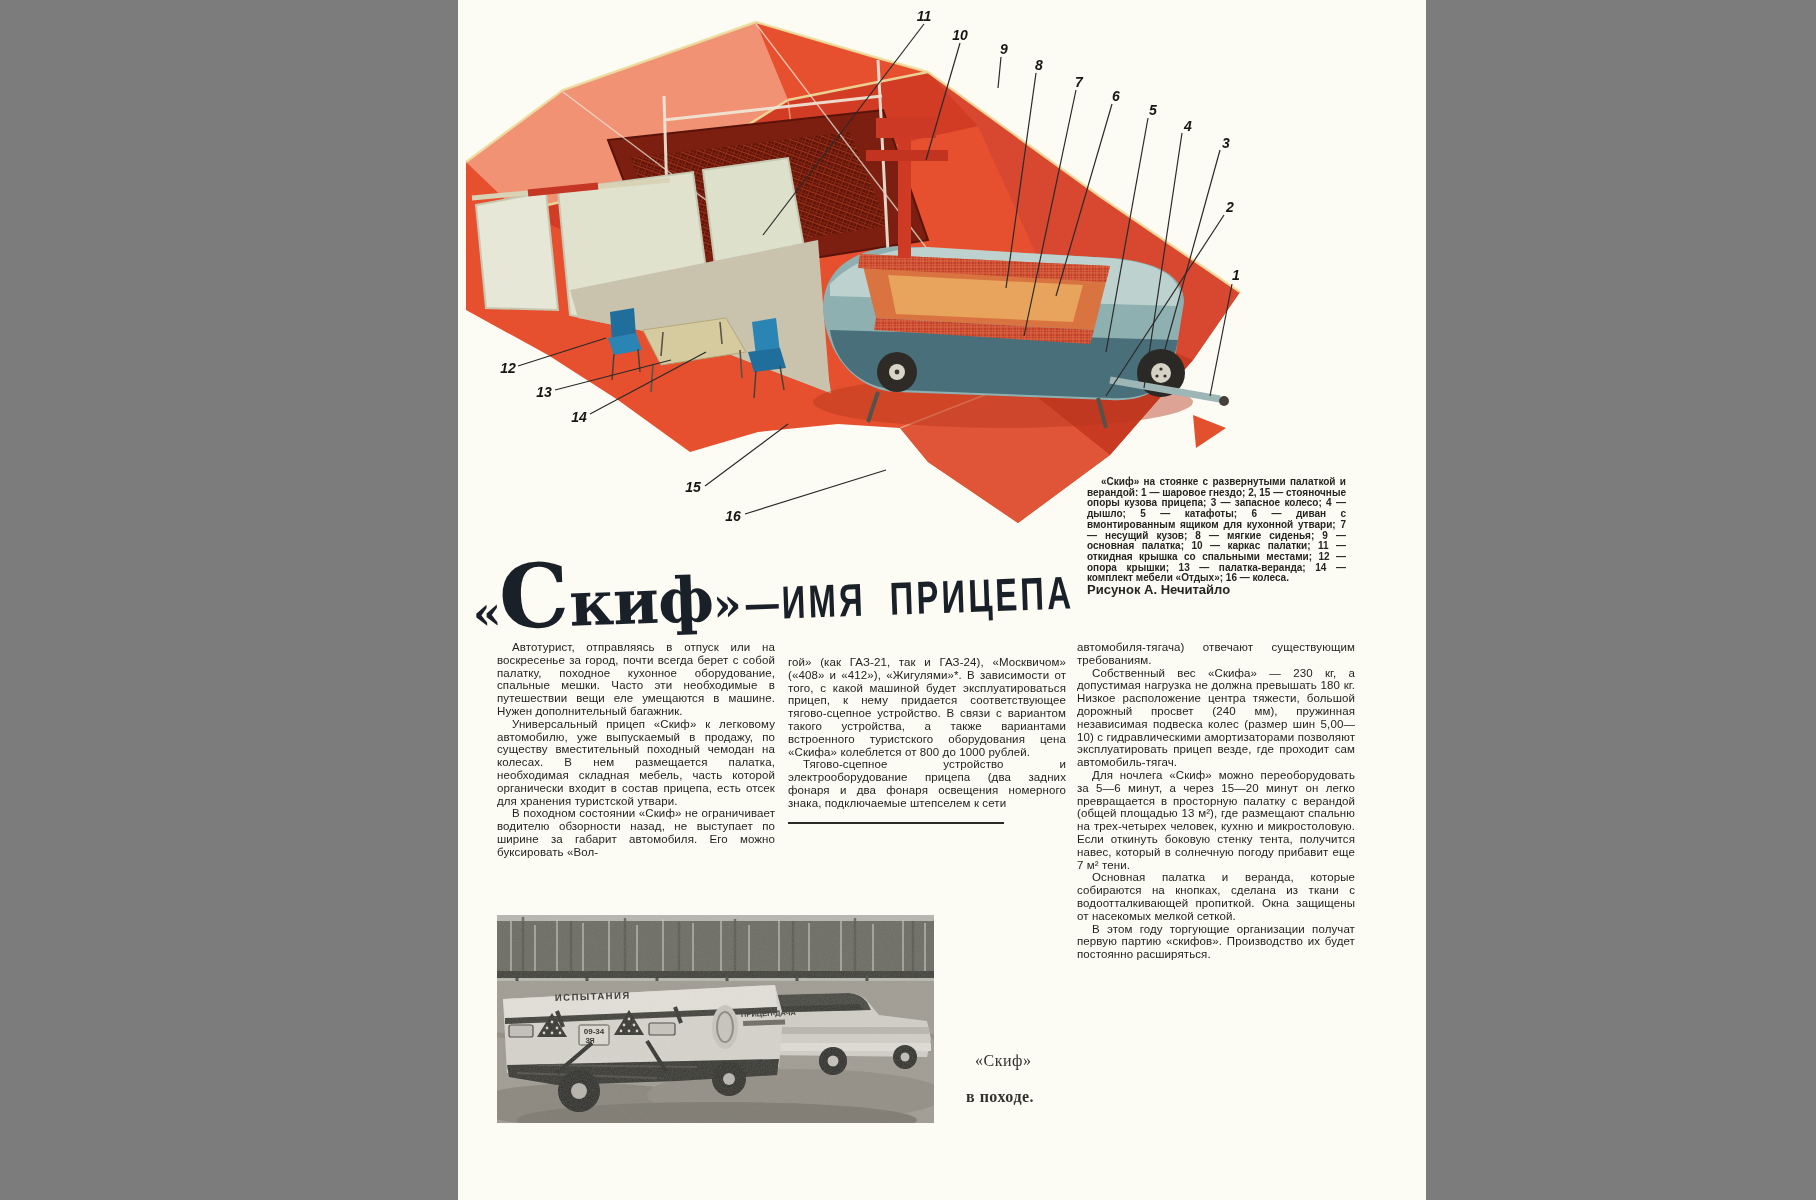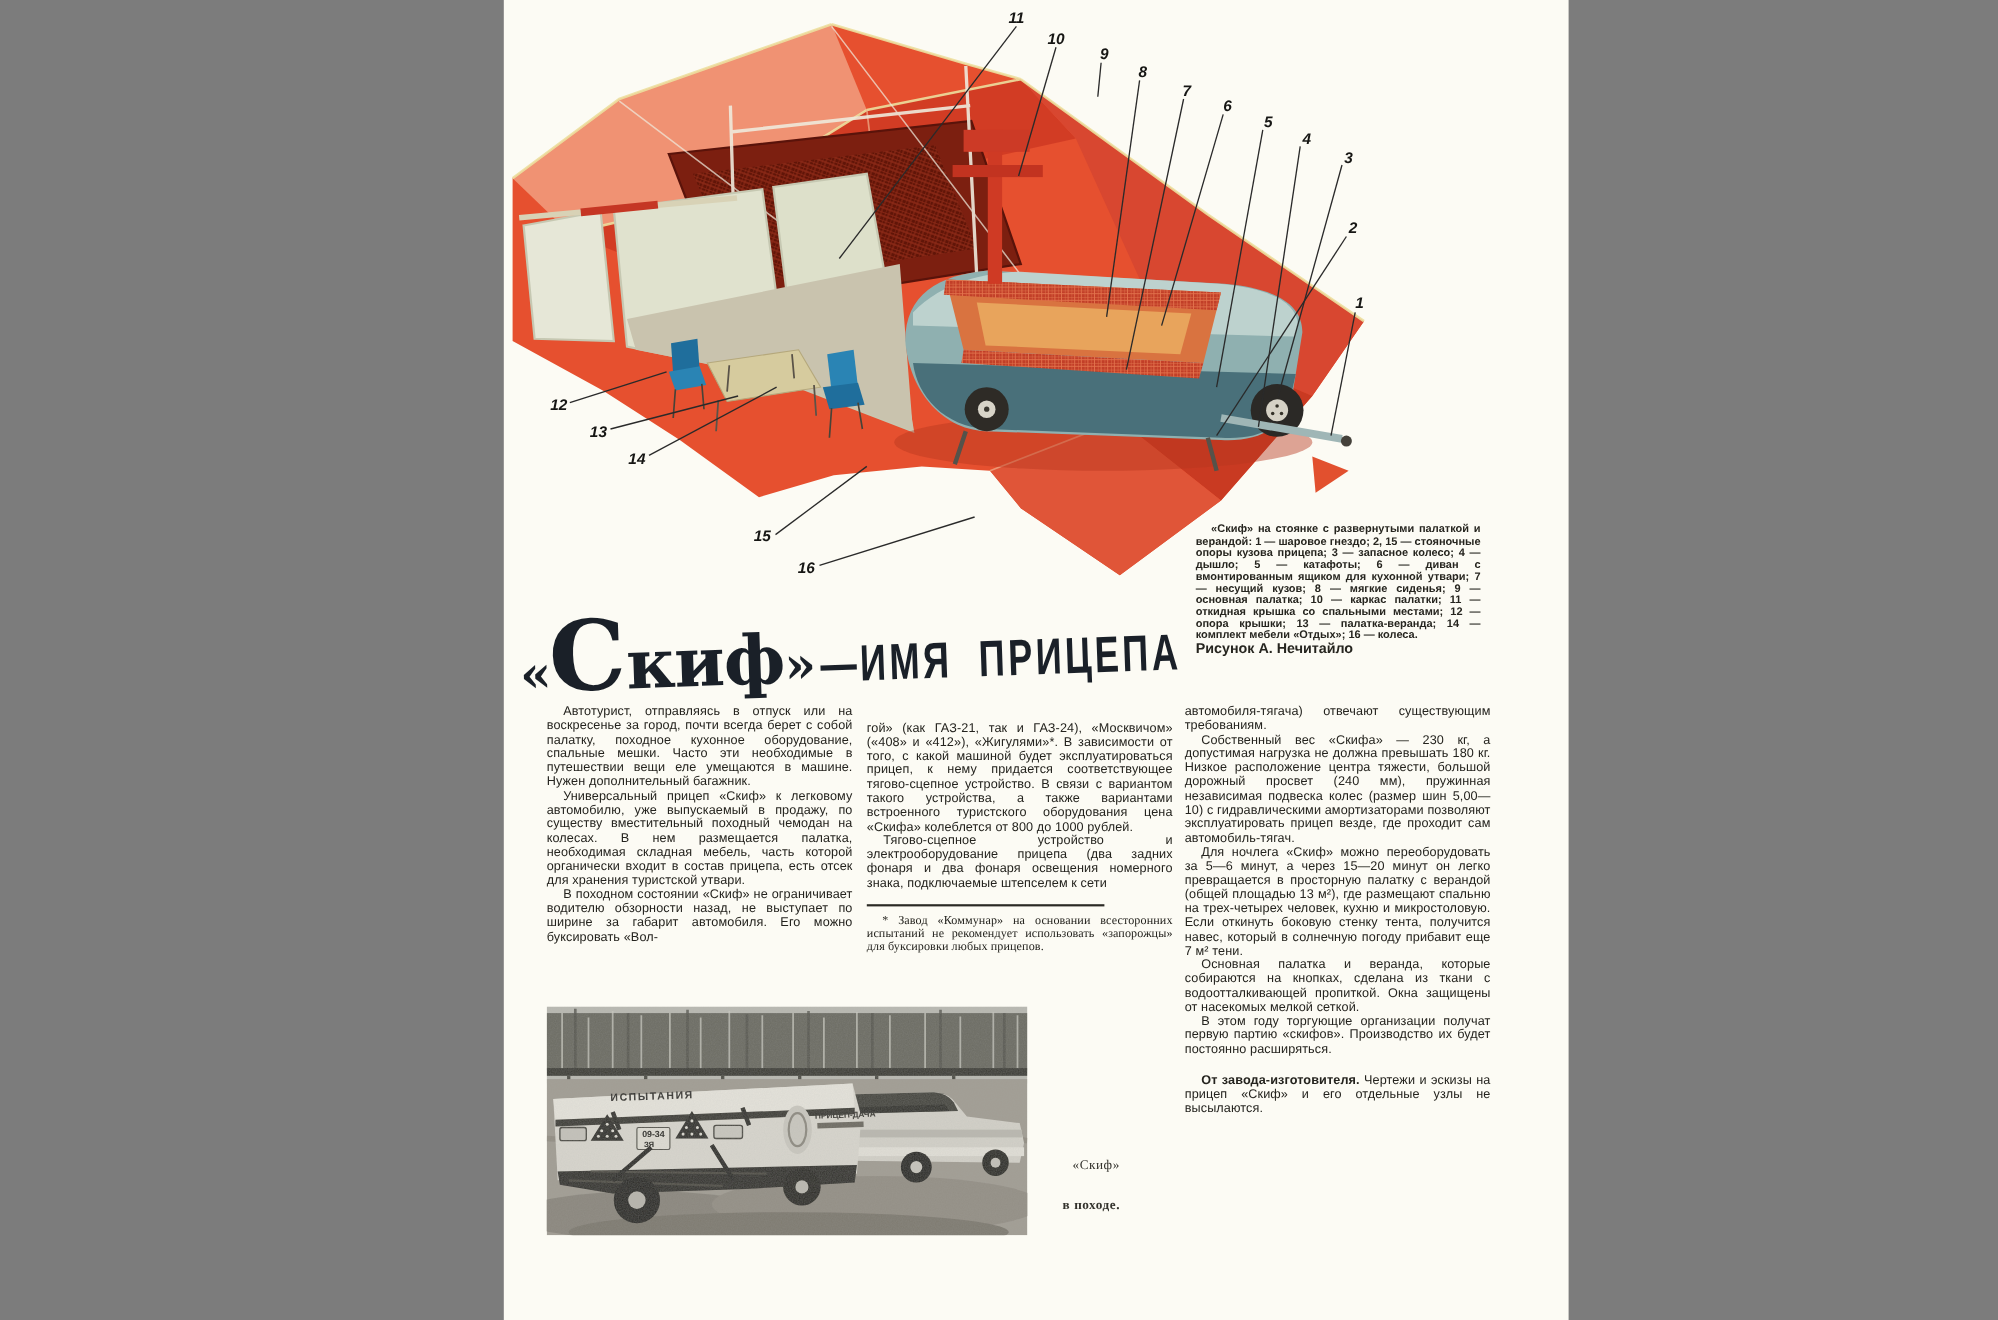--- a/index.html
+++ b/index.html
@@ -34,21 +34,21 @@
   .rule { width:216px; height:2px; background:#2b2a25; margin:12px 0 7px 0; }
   .footnote { font-family:"Liberation Serif", serif; font-size:11px; line-height:12px; text-align:justify; }
   .footnote .fpara { text-indent:14px; }
   .authors { margin-top:14px; padding-right:26px; text-align:right; font-weight:700;
              font-size:12.5px; line-height:13.8px; }
   .factory { margin-top:15px; text-indent:15px; }
   .b { font-weight:700; }
 
   
   .photo { position:absolute; left:39px; top:915px; width:437px; height:208px; }
-  .photo-cap { position:absolute; font-family:"Liberation Serif", serif; font-size:12px;
+  .photo-cap { position:absolute; font-family:"Liberation Serif", serif; font-size:16px;
                color:#33322c; letter-spacing:.5px; }
   .pc1 { left:517px; top:1052px; }
   .pc2 { left:508px; top:1088px;font-weight:bold; }
 </style>
 </head>
 <body>
 
 <div class="stage">
   <div class="page">
 
@@ -210,32 +210,28 @@
     <div class="col col-1">
       <p class="para">Автотурист, отправляясь в отпуск или на воскресенье за город, почти всегда берет с собой палатку, походное кухонное оборудование, спальные мешки. Часто эти необходимые в путешествии вещи еле умещаются в машине. Нужен дополнительный багажник.</p>
       <p class="para">Универсальный прицеп «Скиф» к легковому автомобилю, уже выпускаемый в продажу, по существу вместительный походный чемодан на колесах. В нем размещается палатка, необходимая складная мебель, часть которой органически входит в состав прицепа, есть отсек для хранения туристской утвари.</p>
       <p class="para">В походном состоянии «Скиф» не ограничивает водителю обзорности назад, не выступает по ширине за габарит автомобиля. Его можно буксировать «Вол-</p>
     </div>
 
     <div class="col col-2">
       <p>гой» (как ГАЗ-21, так и ГАЗ-24), «Москвичом» («408» и «412»), «Жигулями»*. В зависимости от того, с какой машиной будет эксплуатироваться прицеп, к нему придается соответствующее тягово-сцепное устройство. В связи с вариантом такого устройства, а также вариантами встроенного туристского оборудования цена «Скифа» колеблется от 800 до 1000 рублей.</p>
       <p class="para">Тягово-сцепное устройство и электрооборудование прицепа (два задних фонаря и два фонаря освещения номерного знака, подключаемые штепселем к сети</p>
       <div class="rule"></div>
-      <div class="footnote">
-        <p class="fpara">* Завод «Коммунар» на основании всесторонних испытаний не рекомендует использовать «запорожцы» для буксировки любых прицепов.</p>
-      </div>
     </div>
 
     <div class="col col-3">
       <p>автомобиля-тягача) отвечают существующим требованиям.</p>
       <p class="para">Собственный вес «Скифа» — 230 кг, а допустимая нагрузка не должна превышать 180 кг. Низкое расположение центра тяжести, большой дорожный просвет (240 мм), пружинная независимая подвеска колес (размер шин 5,00—10) с гидравлическими амортизаторами позволяют эксплуатировать прицеп везде, где проходит сам автомобиль-тягач.</p>
       <p class="para">Для ночлега «Скиф» можно переоборудовать за 5—6 минут, а через 15—20 минут он легко превращается в просторную палатку с верандой (общей площадью 13 м²), где размещают спальню на трех-четырех человек, кухню и микростоловую. Если откинуть боковую стенку тента, получится навес, который в солнечную погоду прибавит еще 7 м² тени.</p>
       <p class="para">Основная палатка и веранда, которые собираются на кнопках, сделана из ткани с водоотталкивающей пропиткой. Окна защищены от насекомых мелкой сеткой.</p>
       <p class="para">В этом году торгующие организации получат первую партию «скифов». Производство их будет постоянно расширяться.</p>
-      <p class="factory"><span class="b">От завода-изготовителя.</span><span> Чертежи и эскизы на прицеп «Скиф» и его отдельные узлы не высылаются.</span></p>
     </div>
 
     <svg class="photo" viewBox="0 0 437 208">
       <defs>
         <filter id="grain">
             <feTurbulence type="fractalNoise" baseFrequency=".9" numOctaves="2" result="n"></feTurbulence>
           <feColorMatrix in="n" type="matrix" values="0 0 0 0 .4 0 0 0 0 .4 0 0 0 0 .38 0 0 0 .18 0"></feColorMatrix>
           <feComposite operator="over" in2="SourceGraphic"></feComposite>
           </filter>
       </defs>

